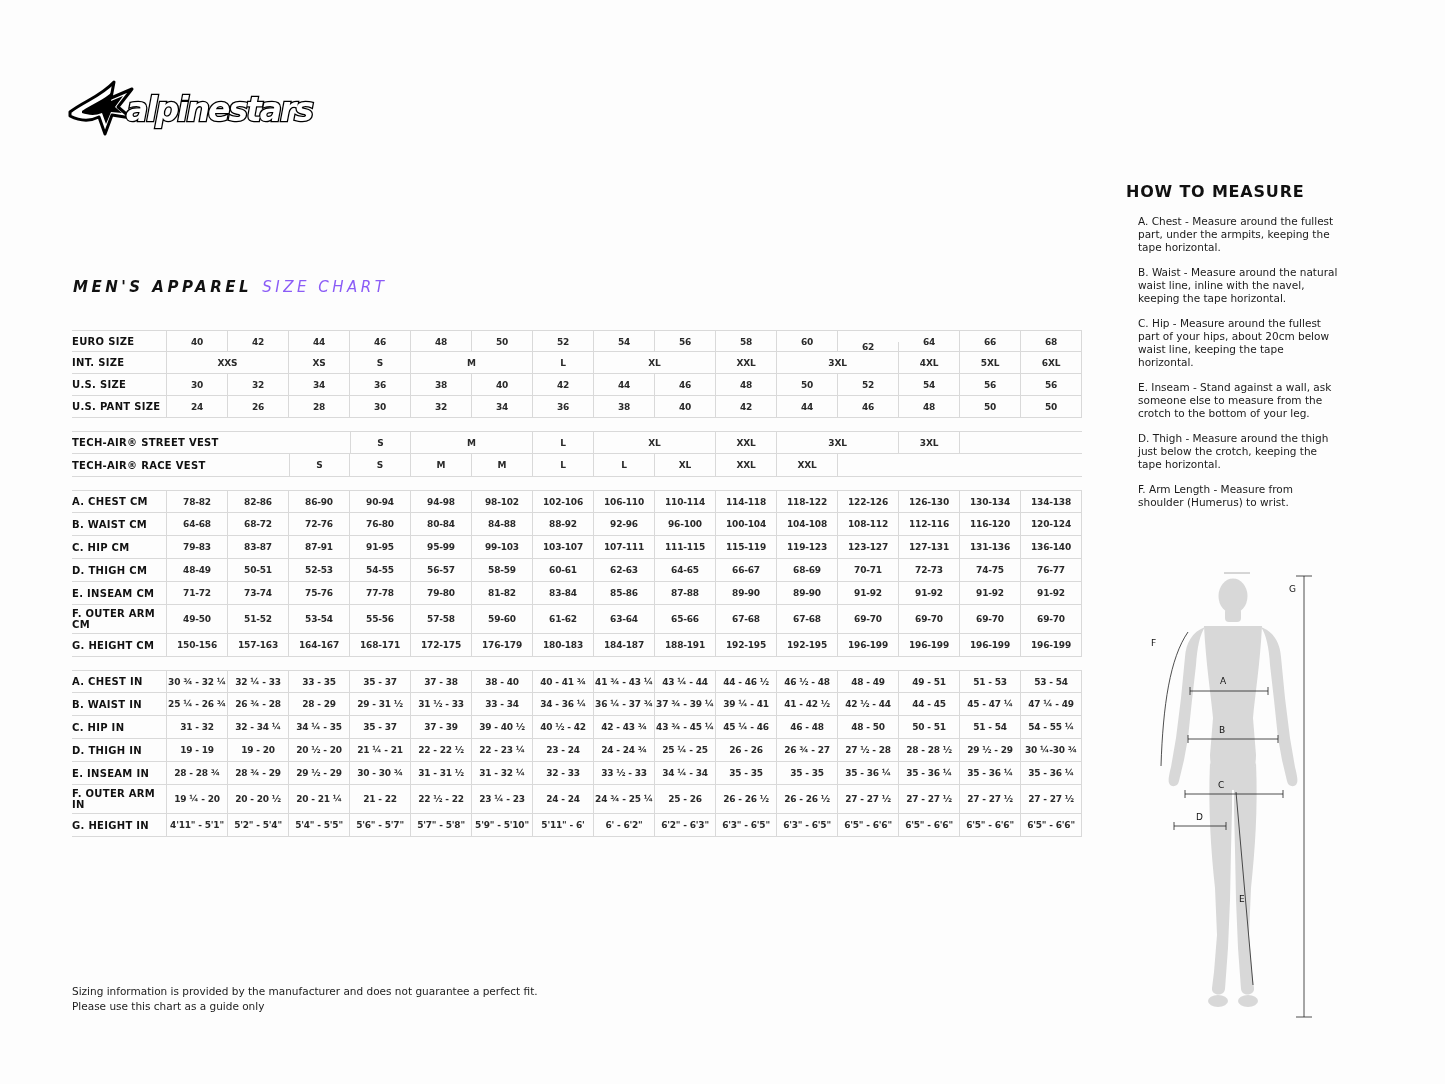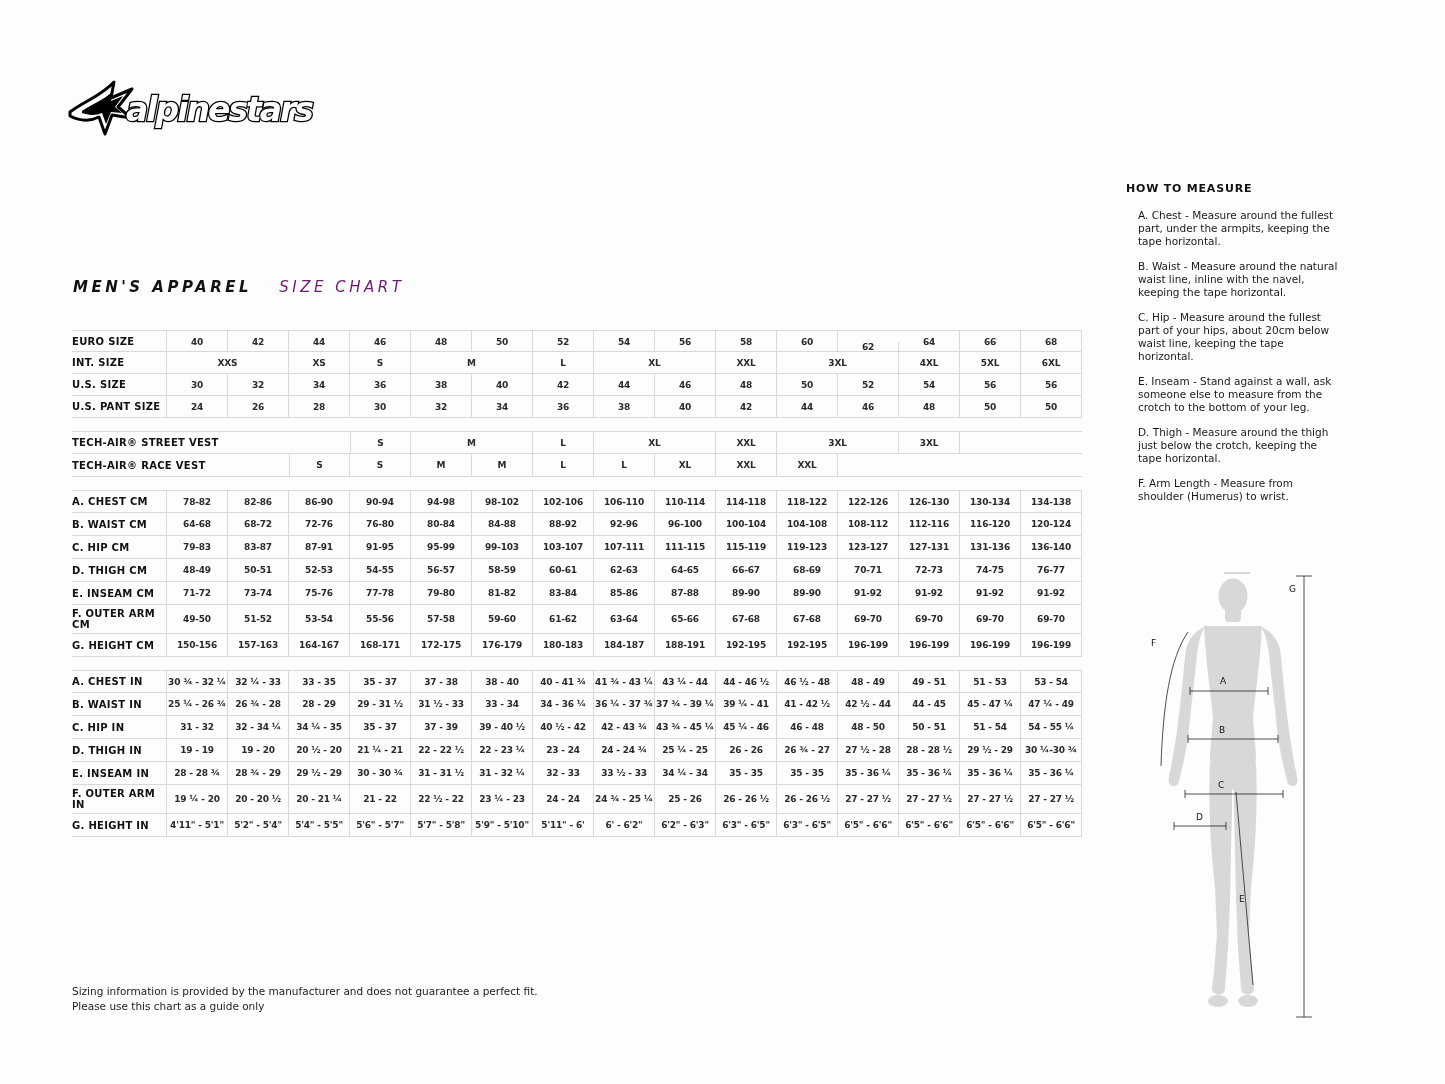--- a/index.html
+++ b/index.html
@@ -5,21 +5,21 @@
   html,body { margin:0; padding:0; background:#fff; }
   .page {
     position:relative; width:1445px; height:1084px; background:#fdfdfd;
     font-family:"DejaVu Sans","Liberation Sans",sans-serif; color:#1c1c1c; overflow:hidden;
   }
   
   .logo { position:absolute; left:68px; top:76px; }
   
   .title { position:absolute; left:73px; top:278px; font-size:15px; letter-spacing:3.5px; white-space:nowrap; }
   .title .main { font-weight:bold; font-style:italic; color:#111; }
-  .title .sub  { font-weight:normal; font-style:italic; color:#701a75; margin-left:19px; }
+  .title .sub  { font-weight:normal; font-style:italic; color:#8b5cf6; margin-left:2px; }
   
   .size-table { position:absolute; left:72px; top:330px; width:1010px; }
   .group + .group { margin-top:13px; }
   .row {
     display:grid; grid-template-columns:95px repeat(15,61px);
     height:22px; border-bottom:1px solid #d9d9d9; box-sizing:border-box;
   }
   .group > .row:first-child { border-top:1px solid #d9d9d9; }
   .group-techair .row { height:23px; }
   .group-cm .row, .group-in .row { height:23px; }
@@ -32,21 +32,21 @@
   .group-techair .label { border-right:0; }
   .cell {
     display:flex; align-items:center; justify-content:center;
     font-weight:bold; font-size:9px; letter-spacing:-0.2px; color:#2a2a2a;
     border-right:1px solid #d9d9d9; box-sizing:border-box; white-space:nowrap; overflow:visible;
   }
   .cell.empty { border-right:0; }
   .cell.bl { border-left:1px solid #d9d9d9; }
   
   .measure { position:absolute; left:1126px; top:182px; width:212px; }
-  .measure h3 { margin:0 0 14px 0; font-size:11px; letter-spacing:0.8px; color:#111; }
+  .measure h3 { margin:0 0 14px 0; font-size:16px; letter-spacing:0.8px; color:#111; }
   .measure p { margin:0 0 12px 12px; font-size:10.5px; line-height:13px; color:#1a1a1a; }
   
   .figure { position:absolute; left:1138px; top:570px; }
   
   .footer { position:absolute; left:72px; top:984px; font-size:10.5px; line-height:15px; color:#1c1c1c; }
 </style>
 </head>
 <body>
 
 <div class="page">

